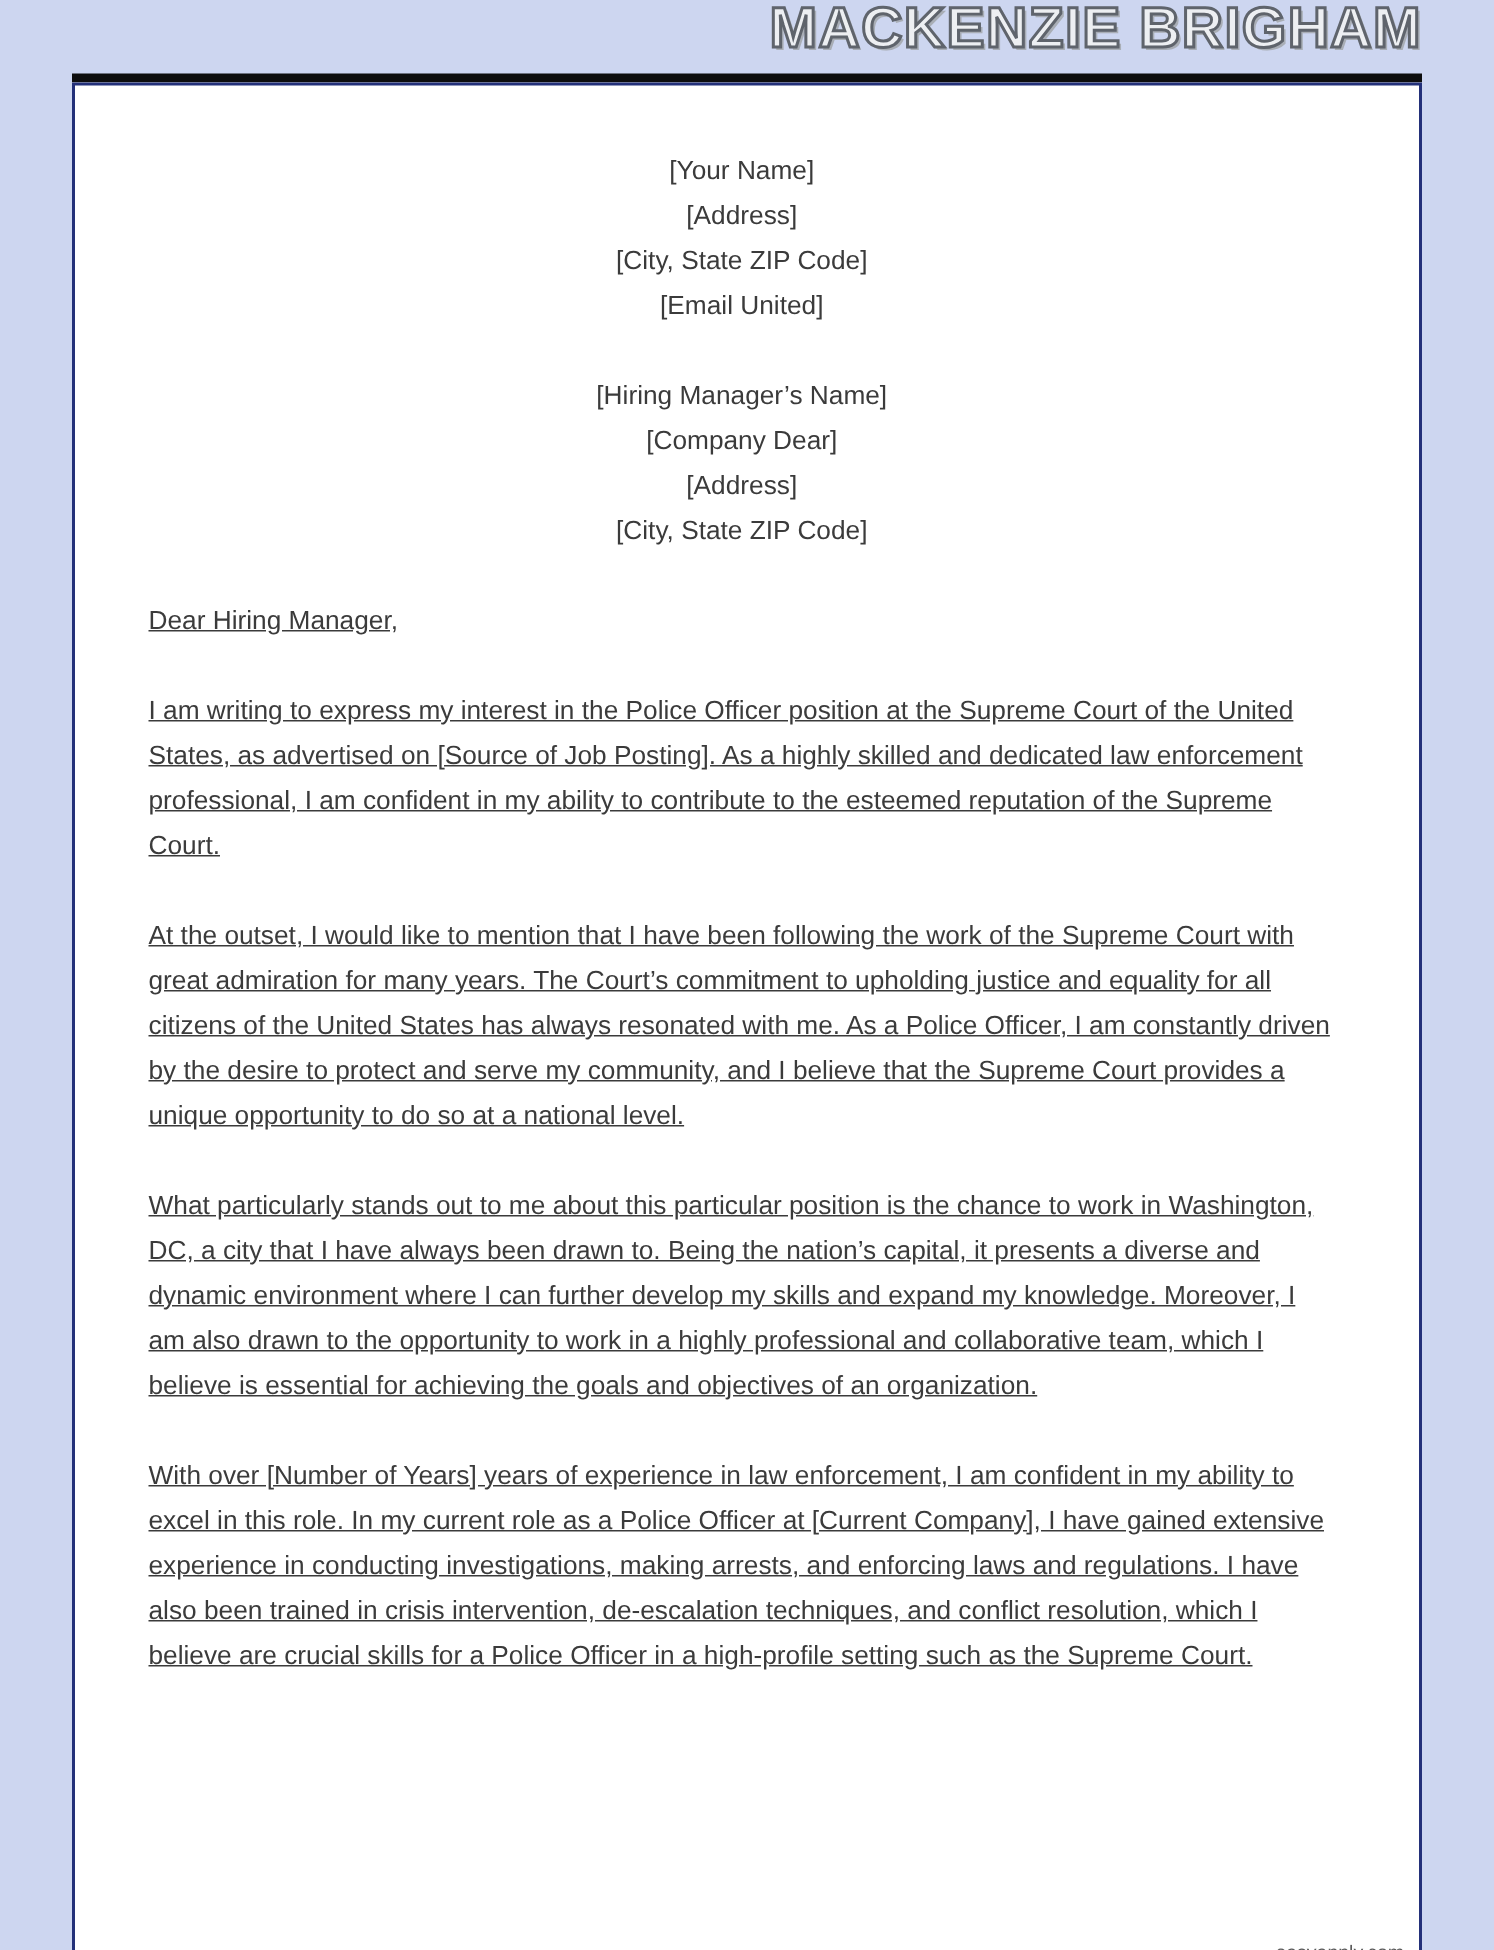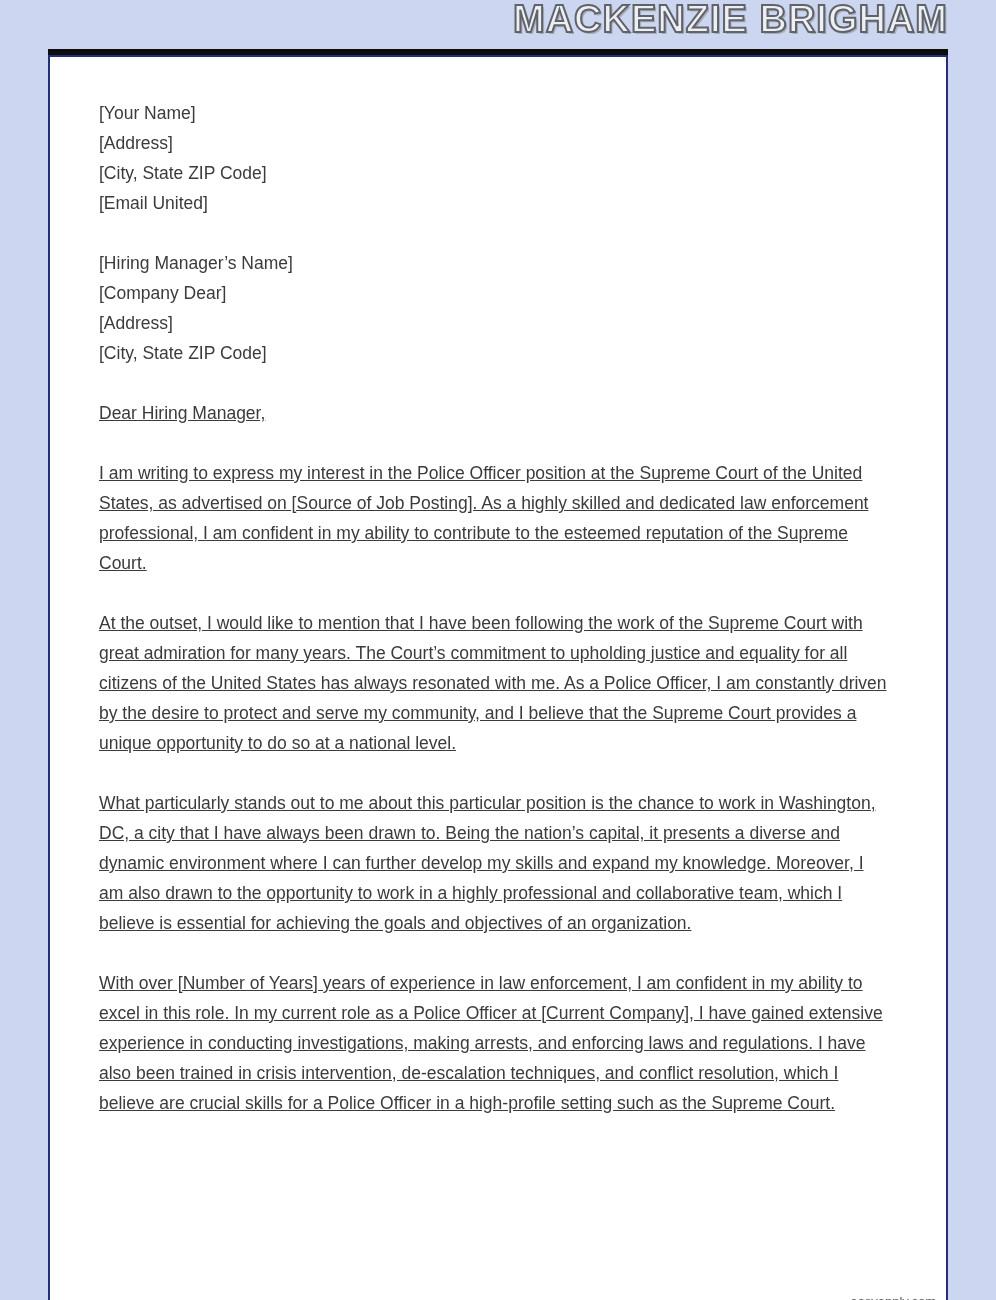--- a/index.html
+++ b/index.html
@@ -57,20 +57,21 @@
     box-sizing: border-box;
   }
   .letter-body {
     padding: 41px 56px 0 49px;
     color: #3b3b3b;
     font-size: 17.5px;
     line-height: 30px;
   }
   .block {
     margin: 0 0 30px 0;
+    text-align: center;
   }
   .line {
     margin: 0;
   }
   .para {
     margin: 0 0 30px 0;
     text-decoration: underline;
   }
   .watermark {
     position: absolute;

